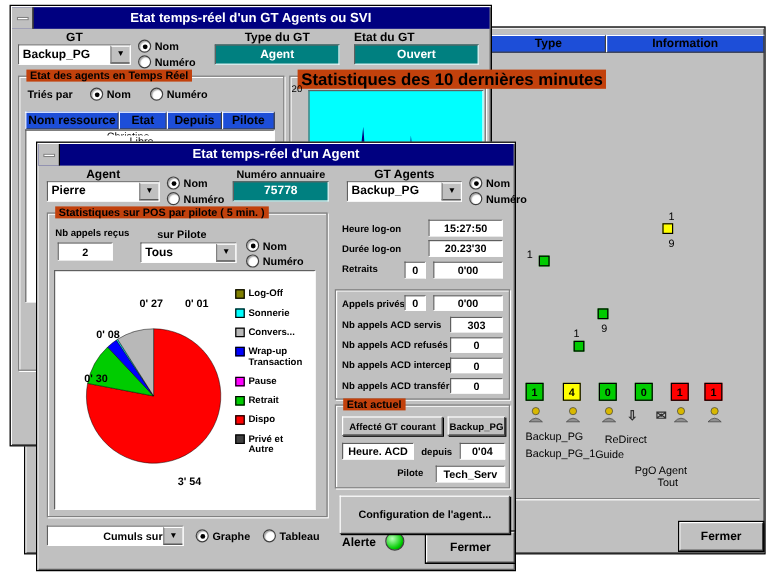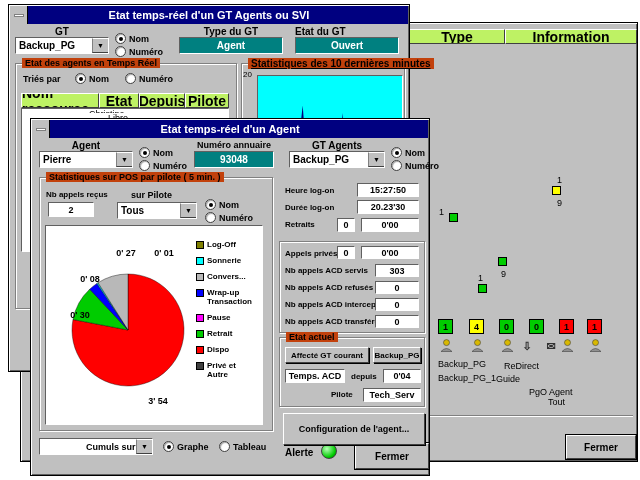--- a/index.html
+++ b/index.html
@@ -18,21 +18,21 @@
   .wfield{background:#fff;color:#000;display:flex;align-items:center;justify-content:center;font-size:9px;}
   .btn{position:absolute;background:#c0c0c0;border:1px solid;border-color:#fff #404040 #404040 #fff;box-shadow:1px 1px 0 #000;display:flex;align-items:center;justify-content:center;font-size:9px;cursor:pointer;}
   .btn.default{outline:1px solid #000;outline-offset:0px;}
   .dd{position:absolute;display:flex;border:1px solid;border-color:#606060 #fff #fff #606060;background:#fff;}
   .ddtext{flex:1;display:flex;align-items:center;padding-left:3px;font-size:10px;background:#fff;overflow:hidden;white-space:nowrap;}
   .ddbtn{width:16px;background:#c0c0c0;border-left:1px solid #808080;border-top:1px solid #fff;border-bottom:1px solid #404040;display:flex;align-items:center;justify-content:center;font-size:7px;}
   .radio{position:absolute;width:11px;height:11px;border-radius:50%;background:#fff;border:1px solid #404040;box-shadow:inset 1px 1px 1px rgba(0,0,0,.35);}
   .radio.checked::after{content:"";position:absolute;left:2.5px;top:2.5px;width:4px;height:4px;border-radius:50%;background:#000;}
   .rlabel{position:absolute;font-size:9px;white-space:nowrap;}
   .thead{position:absolute;display:flex;}
-  .thbtn{background:#bef264;border:1px solid;border-color:#fff #404040 #404040 #fff;font-size:14px;display:flex;align-items:center;justify-content:center;height:15px;overflow:hidden;}
+  .thbtn{background:#1d4ed8;border:1px solid;border-color:#fff #404040 #404040 #fff;font-size:10px;display:flex;align-items:center;justify-content:center;height:15px;overflow:hidden;}
   .tlist{position:absolute;background:#fff;border:1px solid;border-color:#606060 #fff #fff #606060;overflow:hidden;}
   .trow{display:flex;height:13px;align-items:center;flex-direction:column;}
   .tcell{font-size:9px;font-weight:normal;padding-left:3px;white-space:nowrap;overflow:hidden;}
   .chartbox{position:absolute;background:#00ffff;border:1px solid;border-color:#606060 #fff #fff #606060;overflow:hidden;}
   .panel{position:absolute;background:#fff;border:1px solid;border-color:#606060 #fff #fff #606060;overflow:hidden;}
   .legitem{display:flex;gap:3px;margin-bottom:7px;align-items:flex-start;}
   .legsq{width:8px;height:8px;border:1px solid #000;flex:none;margin-top:1px;}
   .leglbl{font-size:8px;line-height:9px;font-weight:bold;}
   .pielabel{font-size:9px;font-weight:bold;text-anchor:middle;fill:#000;font-family:"Liberation Sans",sans-serif;}
   .chip{position:absolute;width:15px;height:15px;border:1px solid #000;display:flex;align-items:center;justify-content:center;font-size:9px;font-weight:bold;}
@@ -178,21 +178,21 @@
         </div>
         <div class="trow">
           <div class="tcell" style="width: 78px;">Pierre</div>
           <div class="tcell" style="width: 40px;"></div>
           <div class="tcell" style="width: 46px;"></div>
           <div class="tcell" style="width: 44px;"></div>
         </div>
       </div>
 
     <div class="group" style="left:232px;top:58px;width:164px;height:244px;">
-      <span class="glegend" style="font-size:10px;text-decoration:underline;">Statistiques des 10 dernières minutes</span>
+      <span class="glegend" style="font-size:14px;">Statistiques des 10 dernières minutes</span>
     </div>
     <div class="lbl" style="left:234px;top:65px;font-size:8px;font-weight:normal;">20</div>
     <div class="chartbox" style="left:248px;top:70px;width:146px;height:150px;">
       <svg width="144" height="148" viewBox="0 0 144 148">
           <polygon points="0,148 0.0,133.2 5.0,111.0 9.9,125.8 14.9,81.4 19.9,118.4 24.8,96.2 29.8,51.8 34.8,103.6 39.7,74.0 44.7,29.6 49.7,96.2 54.6,66.6 59.6,44.4 64.6,111.0 69.5,81.4 74.5,59.2 79.4,118.4 84.4,37.0 89.4,88.8 94.3,103.6 99.3,66.6 104.3,96.2 109.2,51.8 114.2,81.4 119.2,111.0 124.1,74.0 129.1,103.6 134.1,59.2 139.0,88.8 144.0,118.4 144,148" fill="#000080"></polygon>
         </svg>
     </div>
   </div>
 
   <div class="win" style="left:30px;top:118px;width:400px;height:358px;z-index:3;">
@@ -207,21 +207,21 @@
     <div class="dd" style="left:8px;top:32px;width:94px;height:17px;">
       <div class="ddtext">Pierre</div>
       <div class="ddbtn">▼</div>
     </div>
     <span class="radio checked" style="left:108px;top:28px;"></span>
     <span class="rlabel" style="left:122px;top:29px;">Nom</span>
     <span class="radio" style="left:108px;top:41px;"></span>
     <span class="rlabel" style="left:122px;top:42px;">Numéro</span>
 
     <div class="lbl" style="left:158px;top:21px;width:90px;text-align:center;font-size:9px;">Numéro annuaire</div>
-    <div class="teal sunken abs" style="left:163px;top:32px;width:80px;height:17px;">93048</div>
+    <div class="teal sunken abs" style="left:163px;top:32px;width:80px;height:17px;">75778</div>
 
     <div class="lbl" style="left:258px;top:21px;width:96px;text-align:center;">GT Agents</div>
     <div class="dd" style="left:258px;top:32px;width:96px;height:17px;">
       <div class="ddtext">Backup_PG</div>
       <div class="ddbtn">▼</div>
     </div>
     <span class="radio checked" style="left:360px;top:28px;"></span>
     <span class="rlabel" style="left:374px;top:29px;">Nom</span>
     <span class="radio" style="left:360px;top:41px;"></span>
     <span class="rlabel" style="left:374px;top:42px;">Numéro</span>
@@ -322,21 +322,21 @@
     <div class="lbl" style="left:254px;top:181px;font-size:8px;">Nb appels ACD interceptés</div>
     <div class="wfield sunken abs" style="left:344px;top:179px;width:44px;height:13px;">0</div>
     <div class="lbl" style="left:254px;top:198px;font-size:8px;">Nb appels ACD transférés</div>
     <div class="wfield sunken abs" style="left:344px;top:196px;width:44px;height:13px;">0</div>
 
     <div class="group" style="left:248px;top:218px;width:146px;height:70px;">
       <span class="glegend">Etat actuel</span>
     </div>
     <div class="btn" style="left:254px;top:228px;width:84px;height:16px;font-size:8px;">Affecté GT courant</div>
     <div class="btn" style="left:342px;top:228px;width:48px;height:16px;font-size:8px;">Backup_PG</div>
-    <div class="wfield sunken abs" style="left:254px;top:250px;width:60px;height:14px;">Temps. ACD</div>
+    <div class="wfield sunken abs" style="left:254px;top:250px;width:60px;height:14px;">Heure. ACD</div>
     <div class="lbl" style="left:320px;top:253px;font-size:8px;">depuis</div>
     <div class="wfield sunken abs" style="left:352px;top:250px;width:38px;height:14px;">0'04</div>
     <div class="lbl" style="left:300px;top:271px;font-size:8px;">Pilote</div>
     <div class="wfield sunken abs" style="left:332px;top:269px;width:58px;height:14px;">Tech_Serv</div>
 
     <div class="btn" style="left:252px;top:294px;width:142px;height:32px;font-size:9px;">Configuration de l'agent...</div>
   </div>
 
 </div>
 

